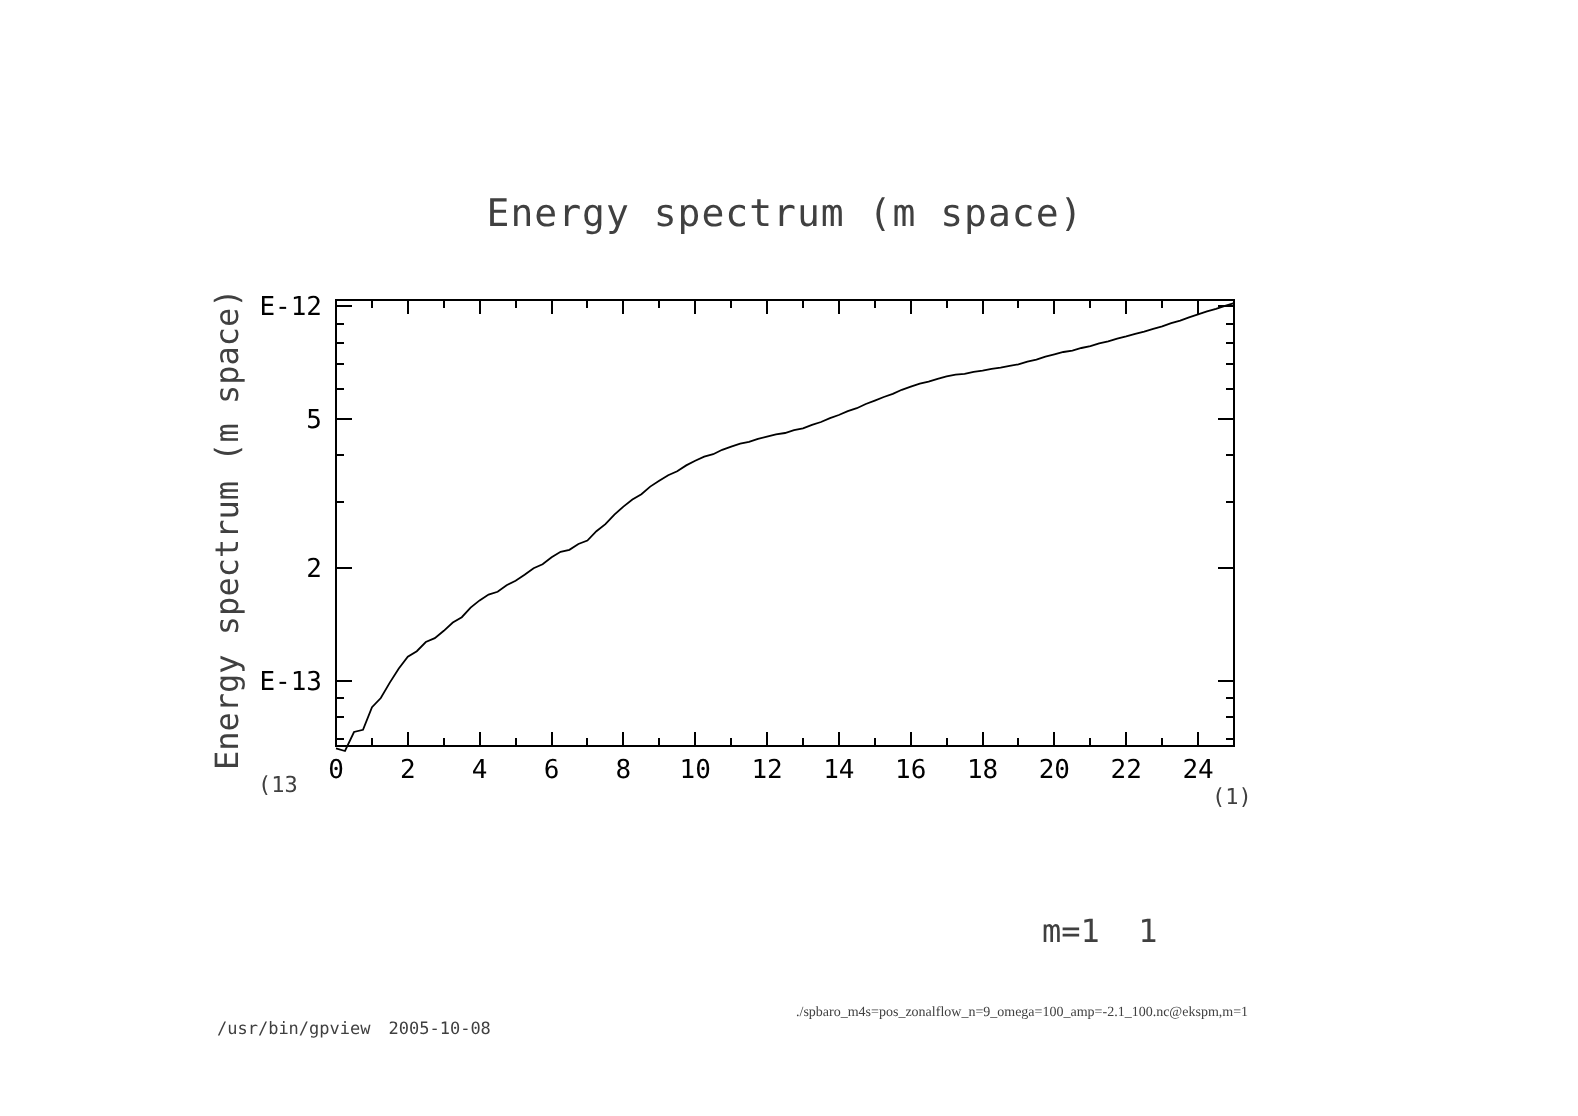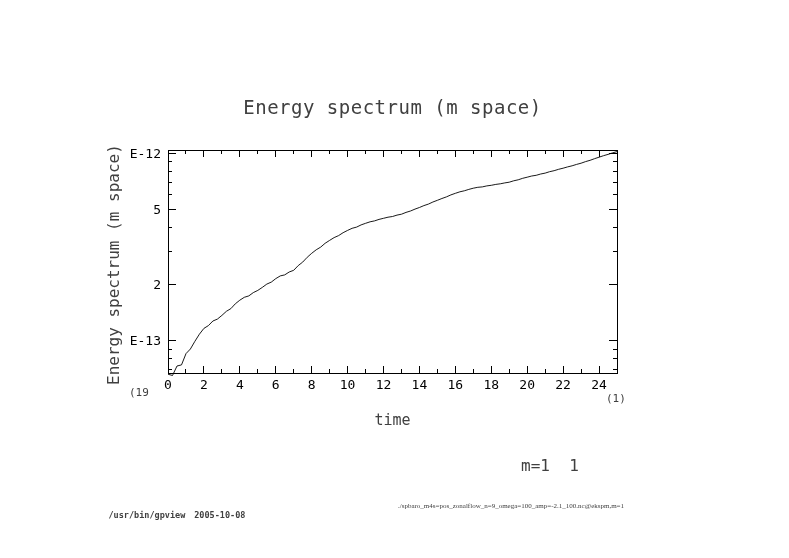--- a/index.html
+++ b/index.html
@@ -6,21 +6,21 @@
   .screen{position:relative;width:789px;height:558px;background:#ffffff;overflow:hidden;
           font-family:"DejaVu Sans Mono", monospace;color:#404040;padding-left:33px;}
   .title{position:absolute;left:168px;top:96px;width:449px;text-align:center;
          font-size:19px;letter-spacing:0.5px;white-space:pre;}
   .ylabel{position:absolute;left:104px;top:385px;width:240px;text-align:center;
           font-size:16px;transform:rotate(-90deg);transform-origin:0 0;white-space:pre;}
   .xlabel{position:absolute;left:168px;top:411px;width:449px;text-align:center;font-size:15px;}
   .corner-left{position:absolute;left:129px;top:386px;font-size:11px;white-space:pre;}
   .corner-right{position:absolute;left:606px;top:392px;font-size:11px;white-space:pre;}
   .legend{position:absolute;left:521px;top:456px;font-size:16px;white-space:pre;}
-  .footer-left{position:absolute;left:88px;top:500px;font-size:8.5px;font-weight:bold;white-space:pre;}
+  .footer-left{position:absolute;left:88px;top:500px;font-size:8.5px;font-weight:normal;white-space:pre;}
   .footer-left .date{margin-left:9px;}
   .footer-right{position:absolute;left:398px;top:502px;font-size:7px;white-space:pre;font-family:Liberation Serif, serif;}
   svg text{font-family:"DejaVu Sans Mono", monospace;fill:#000;}
 </style>
 </head>
 <body>
 
 <div class="screen">
 
   <div class="title">Energy spectrum (m space)</div>
@@ -116,24 +116,23 @@
       <text x="527.2" y="389" text-anchor="middle" font-size="13px">20</text>
       <text x="563.12" y="389" text-anchor="middle" font-size="13px">22</text>
       <text x="599.04" y="389" text-anchor="middle" font-size="13px">24</text>
       <text x="161" y="157.68939286877153" text-anchor="end" font-size="13px">E-12</text>
       <text x="161" y="214.05549376161025" text-anchor="end" font-size="13px">5</text>
       <text x="161" y="288.56742613110936" text-anchor="end" font-size="13px">2</text>
       <text x="161" y="344.9335270239481" text-anchor="end" font-size="13px">E-13</text>
       <polyline points="168.0,374.2 172.5,375.5 177.0,366.0 181.5,364.9 186.0,353.6 190.4,349.0 194.9,341.3 199.4,334.2 203.9,328.4 208.4,325.6 212.9,321.0 217.4,319.1 221.9,315.4 226.4,311.3 230.9,308.6 235.3,303.8 239.8,300.2 244.3,297.3 248.8,295.9 253.3,292.6 257.8,290.4 262.3,287.4 266.8,284.1 271.3,282.1 275.8,278.6 280.3,275.9 284.7,274.9 289.2,272.0 293.7,270.3 298.2,265.6 302.7,262.1 307.2,257.3 311.7,253.3 316.2,249.8 320.7,247.1 325.1,243.3 329.6,240.4 334.1,237.6 338.6,235.6 343.1,232.7 347.6,230.4 352.1,228.3 356.6,227.1 361.1,224.9 365.6,223.3 370.1,221.8 374.5,220.9 379.0,219.4 383.5,218.3 388.0,217.2 392.5,216.5 397.0,215.1 401.5,214.2 406.0,212.4 410.5,211.0 415.0,209.1 419.4,207.5 423.9,205.6 428.4,204.1 432.9,202.0 437.4,200.3 441.9,198.5 446.4,196.9 450.9,194.9 455.4,193.3 459.9,191.8 464.3,190.8 468.8,189.4 473.3,188.2 477.8,187.3 482.3,186.9 486.8,185.9 491.3,185.3 495.8,184.4 500.3,183.8 504.8,182.9 509.2,182.2 513.7,180.8 518.2,179.8 522.7,178.3 527.2,177.2 531.7,176.0 536.2,175.3 540.7,174.0 545.2,173.1 549.6,171.7 554.1,170.7 558.6,169.3 563.1,168.2 567.6,166.9 572.1,165.8 576.6,164.4 581.1,163.2 585.6,161.6 590.1,160.3 594.5,158.7 599.0,157.2 603.5,155.7 608.0,154.4 612.5,152.9 617.0,151.6" fill="none" stroke="#000000" stroke-width="0.9"></polyline>
     </svg>
 
-  <div class="corner-left">(19</div>
+  <div class="corner-left">(13</div>
   <div class="corner-right">(1)</div>
 
-  <div class="xlabel">time</div>
 
   <div class="legend">m=1  1</div>
 
   <div class="footer-left">
     <span>/usr/bin/gpview</span><span class="date">2005-10-08</span>
   </div>
 
   <div class="footer-right">./spbaro_m4s=pos_zonalflow_n=9_omega=100_amp=-2.1_100.nc@ekspm,m=1</div>
 
 </div>

